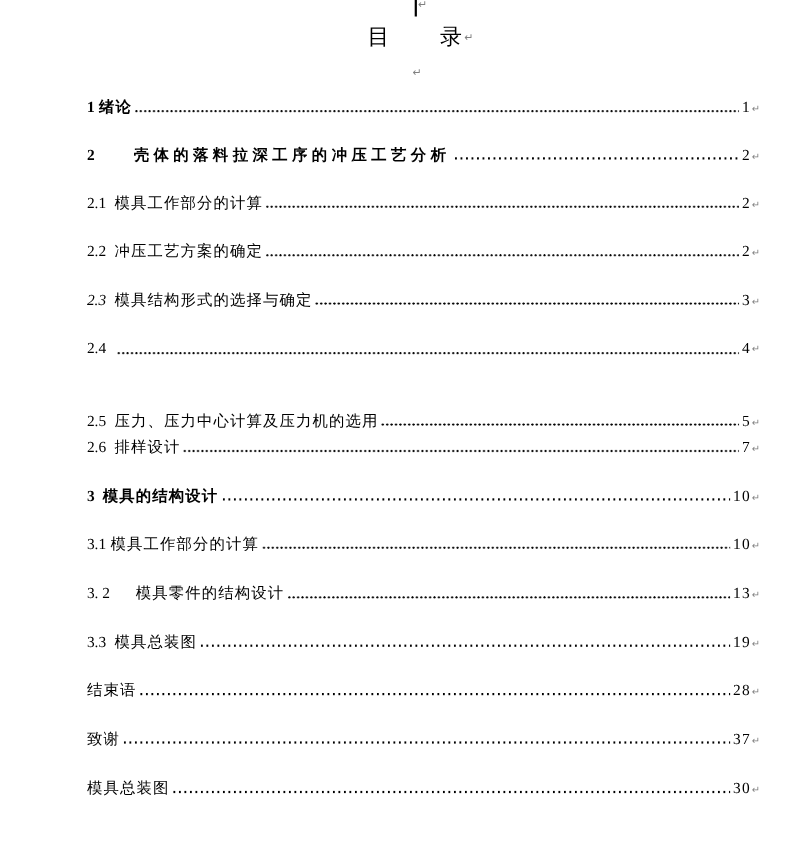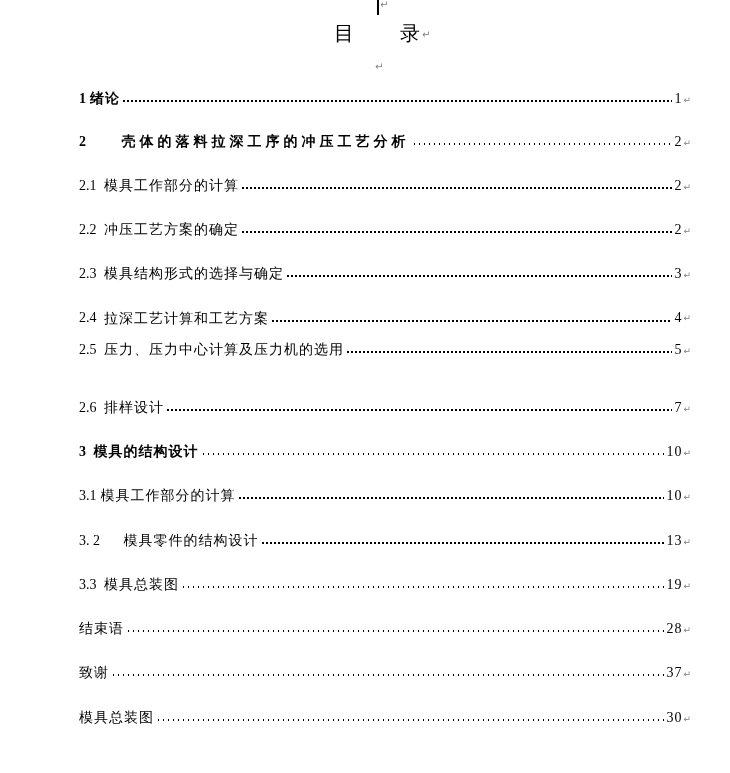--- a/index.html
+++ b/index.html
@@ -170,34 +170,33 @@
         <span class="pm">↵</span>
       </div>
       <div class="toc-row" style="top: 218px;">
         <span class="num" style="white-space: pre; margin-right: 4px;">2.2 </span>
         <span class="lbl">冲压工艺方案的确定</span>
         <span class="dots"></span>
         <span class="page-no">2</span>
         <span class="pm">↵</span>
       </div>
       <div class="toc-row" style="top: 262px;">
-        <span class="num" style="white-space: pre; margin-right: 4px;">2.3 </span>
+        <span class="num" style="white-space: pre; margin-right: 4px; font-style: italic;">2.3 </span>
         <span class="lbl">模具结构形式的选择与确定</span>
         <span class="dots"></span>
         <span class="page-no">3</span>
         <span class="pm">↵</span>
       </div>
       <div class="toc-row" style="top: 307px; align-items: flex-end;">
         <span class="num" style="white-space: pre; margin-right: 4px;">2.4 </span>
-        <span class="lbl">拉深工艺计算和工艺方案</span>
         <span class="dots"></span>
         <span class="page-no">4</span>
         <span class="pm">↵</span>
       </div>
-      <div class="toc-row" style="top: 338px;">
+      <div class="toc-row" style="top: 372px;">
         <span class="num" style="white-space: pre; margin-right: 4px;">2.5 </span>
         <span class="lbl">压力、压力中心计算及压力机的选用</span>
         <span class="dots"></span>
         <span class="page-no">5</span>
         <span class="pm">↵</span>
       </div>
       <div class="toc-row" style="top: 396px;">
         <span class="num" style="white-space: pre; margin-right: 4px;">2.6 </span>
         <span class="lbl">排样设计</span>
         <span class="dots"></span>

